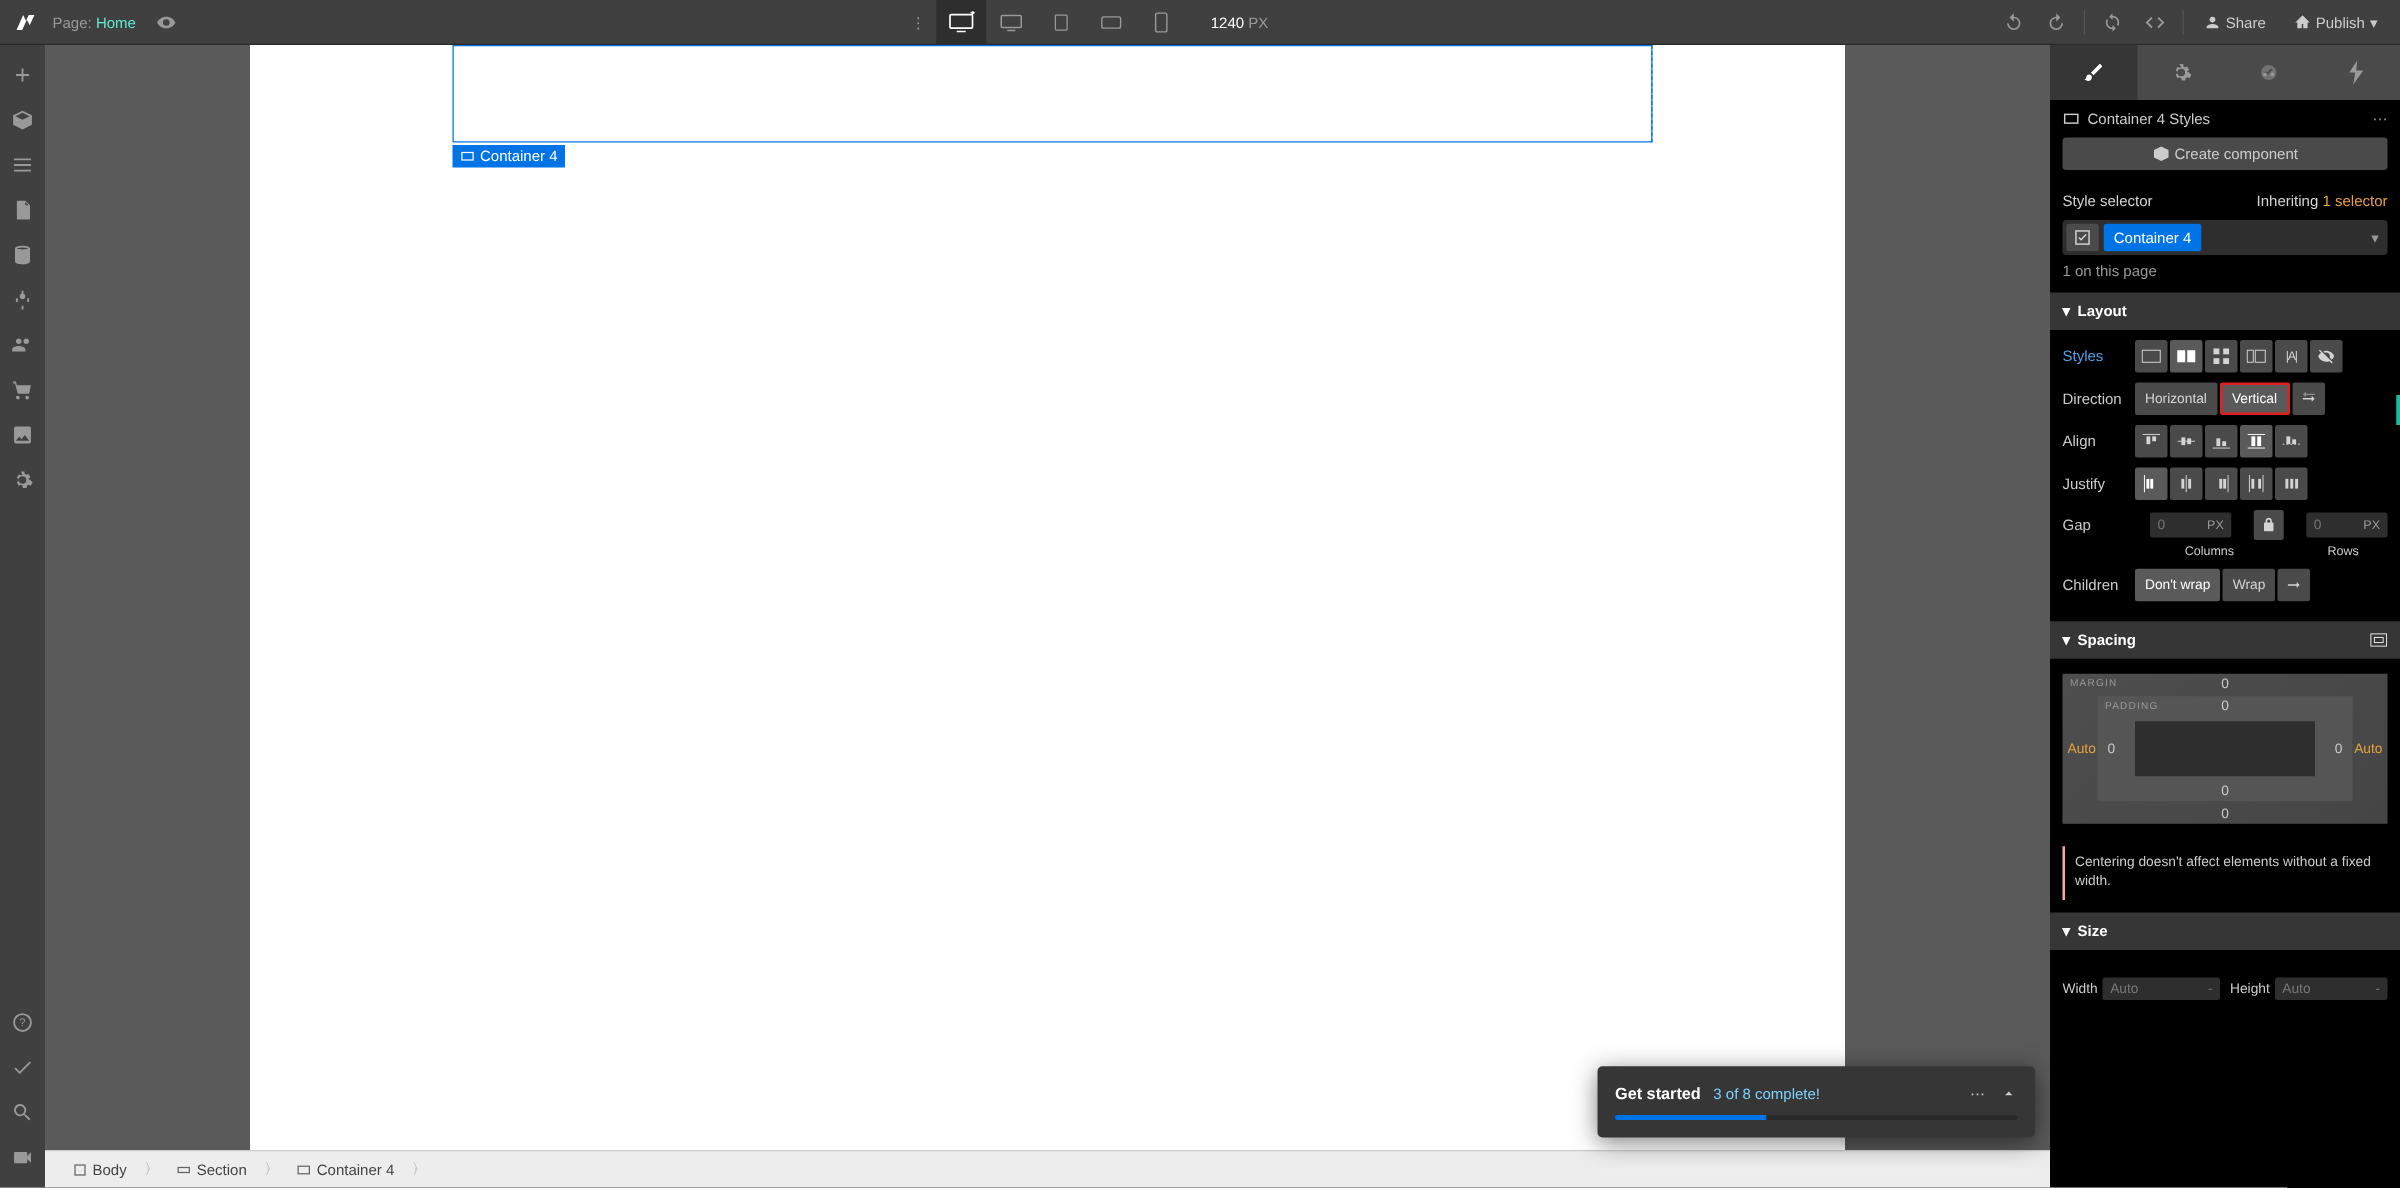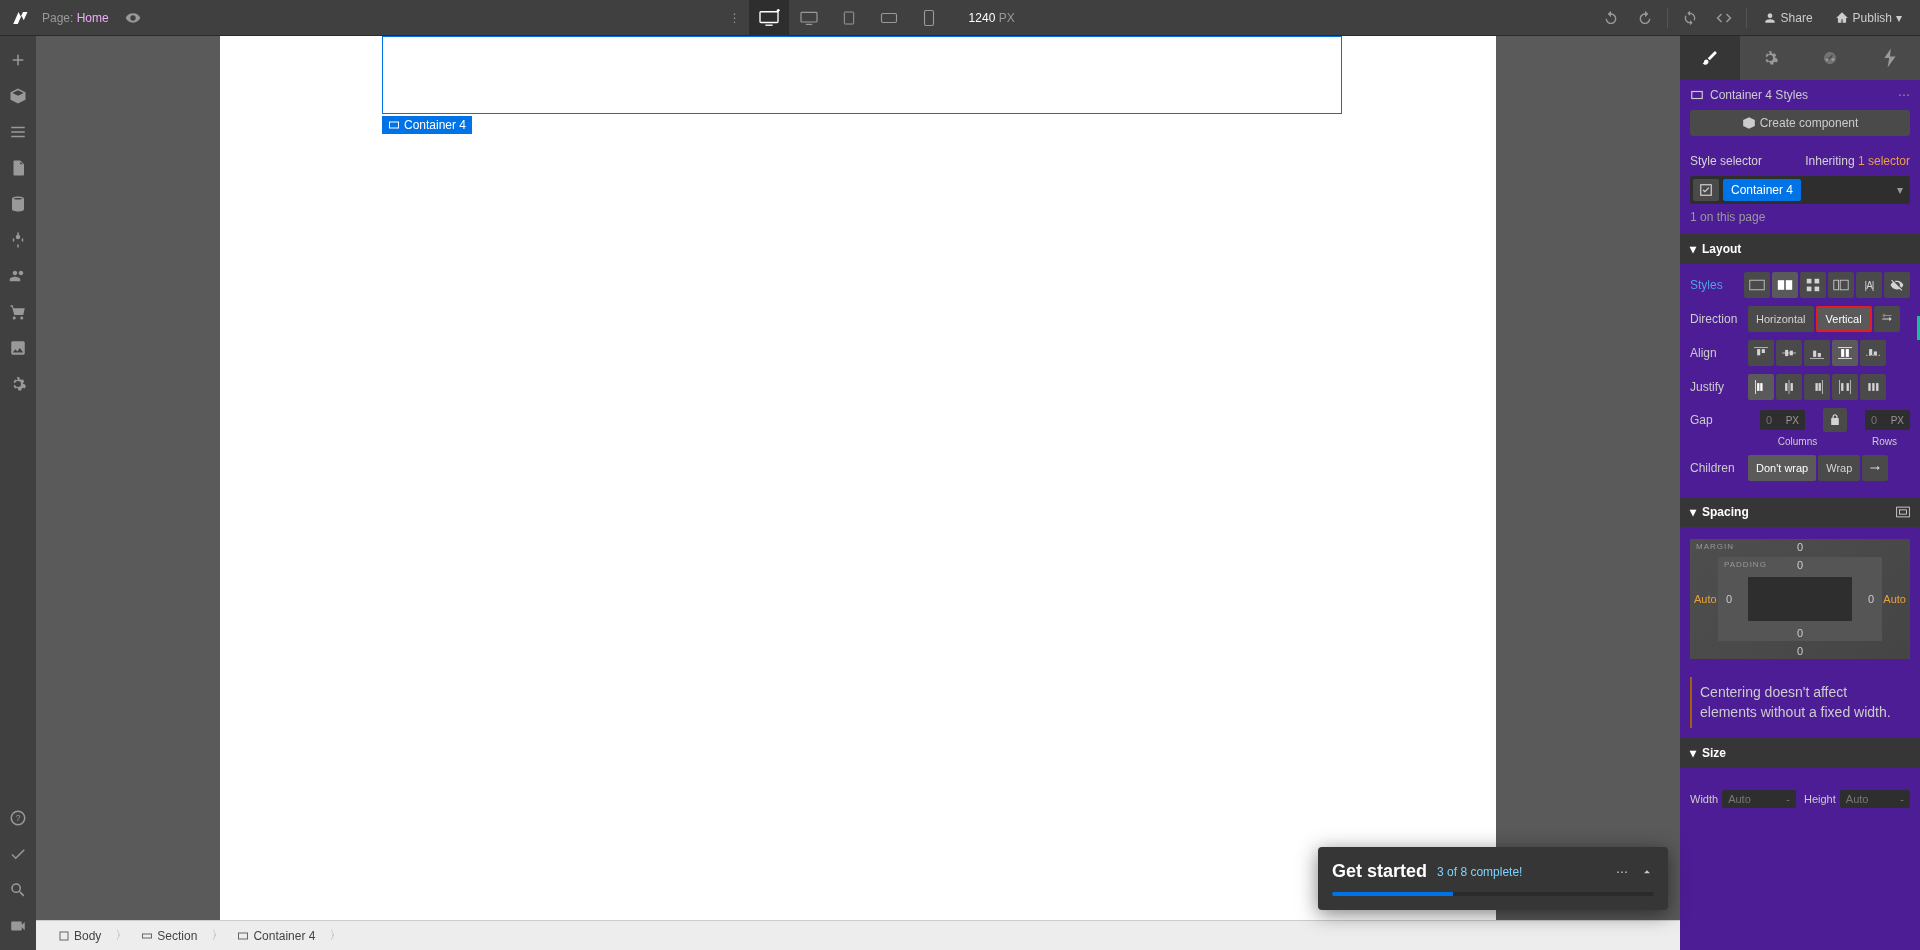--- a/index.html
+++ b/index.html
@@ -2,21 +2,21 @@
 <html><head>
 <meta charset="utf-8">
 <style>
 * { margin: 0; padding: 0; box-sizing: border-box; font-family: Arial, sans-serif; }
 body { background: #2e2e2e; color: #d4d4d4; font-size: 12px; overflow: hidden; height: 100vh; }
 
 .topbar { height: 36px; background: #404040; display: flex; align-items: center; border-bottom: 1px solid #2a2a2a; }
 .topbar-left { display: flex; align-items: center; padding: 0 8px; gap: 10px; }
 .logo { width: 24px; height: 24px; display: flex; align-items: center; justify-content: center; font-weight: bold; color: #fff; font-size: 18px; }
 .page-label { color: #999; }
-.page-name { color: #f0abfc; }
+.page-name { color: #5eead4; }
 .eye-icn { color: #999; margin-left: 6px; }
 .topbar-center { flex: 1; display: flex; justify-content: center; align-items: center; gap: 0; }
 .device-btn { width: 40px; height: 36px; display: flex; align-items: center; justify-content: center; color: #999; cursor: pointer; }
 .device-btn.active { background: #2e2e2e; color: #fff; }
 .dots3 { color: #999; margin-right: 8px; }
 .width-display { color: #fff; margin-left: 20px; }
 .width-unit { color: #999; }
 .topbar-right { display: flex; align-items: center; gap: 2px; padding-right: 8px; }
 .top-icon-btn { width: 32px; height: 36px; display: flex; align-items: center; justify-content: center; color: #999; cursor: pointer; }
 .share-btn, .publish-btn { display: flex; align-items: center; gap: 4px; padding: 0 10px; height: 36px; color: #ccc; cursor: pointer; }
@@ -32,21 +32,21 @@
 .canvas { background: #fff; width: 1276px; min-height: 100%; position: relative; }
 .selected-container { position: absolute; top: 0; left: 162px; width: 960px; height: 78px; border: 1px solid #0073e6; }
 .selected-container::after { content: ''; position: absolute; right: -1px; top: -1px; bottom: -1px; width: 0; border-right: 1px dashed #0073e6; }
 .sel-label { position: absolute; bottom: -21px; left: -1px; background: #0073e6; color: #fff; padding: 2px 6px; display: flex; align-items: center; gap: 4px; font-size: 12px; }
 
 .breadcrumb-bar { height: 30px; background: #ededed; display: flex; align-items: center; padding-left: 12px; border-top: 1px solid #ccc; }
 .crumb { display: flex; align-items: center; gap: 4px; padding: 4px 10px; color: #444; position: relative; cursor: pointer; }
 .crumb::after { content: ''; position: absolute; right: -8px; top: 0; bottom: 0; width: 16px; background: linear-gradient(135deg, transparent 50%, #ededed 50%), linear-gradient(45deg, #ededed 50%, transparent 50%); background-size: 8px 15px; background-repeat: no-repeat; background-position: right top, right bottom; border-right: 1px solid #ccc; clip-path: polygon(0 0, 50% 0, 100% 50%, 50% 100%, 0 100%); }
 .crumb-sep { color: #aaa; margin: 0 4px; }
 
-.right-panel { width: 240px; background: #4c1d95; display: flex; flex-direction: column; overflow-y: auto; }
+.right-panel { width: 280px; background: #000000; display: flex; flex-direction: column; overflow-y: auto; }
 .panel-tabs { display: flex; height: 44px; background: #4a4a4a; }
 .panel-tab { flex: 1; display: flex; align-items: center; justify-content: center; color: #999; cursor: pointer; }
 .panel-tab.active { background: #363636; color: #fff; }
 
 .panel-header { display: flex; align-items: center; padding: 8px 10px; gap: 6px; color: #ccc; }
 .panel-header .dots { margin-left: auto; color: #999; }
 .create-comp-btn { margin: 0 10px 10px; background: #4a4a4a; padding: 6px; text-align: center; border-radius: 3px; color: #ccc; cursor: pointer; display: flex; align-items: center; justify-content: center; gap: 4px; }
 
 .style-sel-row { display: flex; align-items: center; padding: 8px 10px; justify-content: space-between; }
 .inherit-link { color: #e8a23d; }
@@ -90,32 +90,32 @@
 .sp-val.auto { color: #e8a23d; }
 .sp-val.mt { top: 2px; left: 50%; transform: translateX(-50%); }
 .sp-val.mb { bottom: 2px; left: 50%; transform: translateX(-50%); }
 .sp-val.ml { left: 4px; top: 50%; transform: translateY(-50%); }
 .sp-val.mr { right: 4px; top: 50%; transform: translateY(-50%); }
 .sp-val.pt { top: 20px; left: 50%; transform: translateX(-50%); }
 .sp-val.pb { bottom: 20px; left: 50%; transform: translateX(-50%); }
 .sp-val.pl { left: 36px; top: 50%; transform: translateY(-50%); }
 .sp-val.pr { right: 36px; top: 50%; transform: translateY(-50%); }
 
-.info-note { border-left: 2px solid #a16207; padding: 6px 8px; margin: 0 10px 10px; color: #ccc; font-size: 14px; line-height: 1.4; }
+.info-note { border-left: 2px solid #fca5a5; padding: 6px 8px; margin: 0 10px 10px; color: #ccc; font-size: 11px; line-height: 1.4; }
 
 .size-row { display: flex; align-items: center; gap: 8px; padding: 8px 10px; }
 .size-field { display: flex; align-items: center; gap: 4px; flex: 1; margin-top: 14px; }
 .size-field label { color: #ccc; font-size: 11px; }
 .size-input { display: flex; align-items: center; background: #2e2e2e; border-radius: 2px; padding: 3px 6px; flex: 1; }
 .size-input span { color: #777; font-size: 11px; }
 .size-input .dash { margin-left: auto; }
 
 .get-started { position: absolute; bottom: 40px; right: 12px; width: 350px; background: #363636; border-radius: 4px; padding: 14px; box-shadow: 0 4px 20px rgba(0,0,0,0.5); }
 .gs-head { display: flex; align-items: center; gap: 10px; margin-bottom: 10px; }
-.gs-title { color: #fff; font-size: 18px; font-weight: bold; }
+.gs-title { color: #fff; font-size: 13px; font-weight: bold; }
 .gs-sub { color: #7dd3fc; }
 .gs-icons { margin-left: auto; display: flex; gap: 12px; color: #ccc; }
 .gs-bar { height: 4px; background: #2a2a2a; border-radius: 2px; overflow: hidden; }
 .gs-fill { height: 100%; background: #0073e6; width: 37.5%; }
 
 svg { display: block; }
 .teal-bar { position: absolute; right: 0; top: 316px; width: 3px; height: 24px; background: #1abc9c; }
 </style>
 </head>
 <body>

